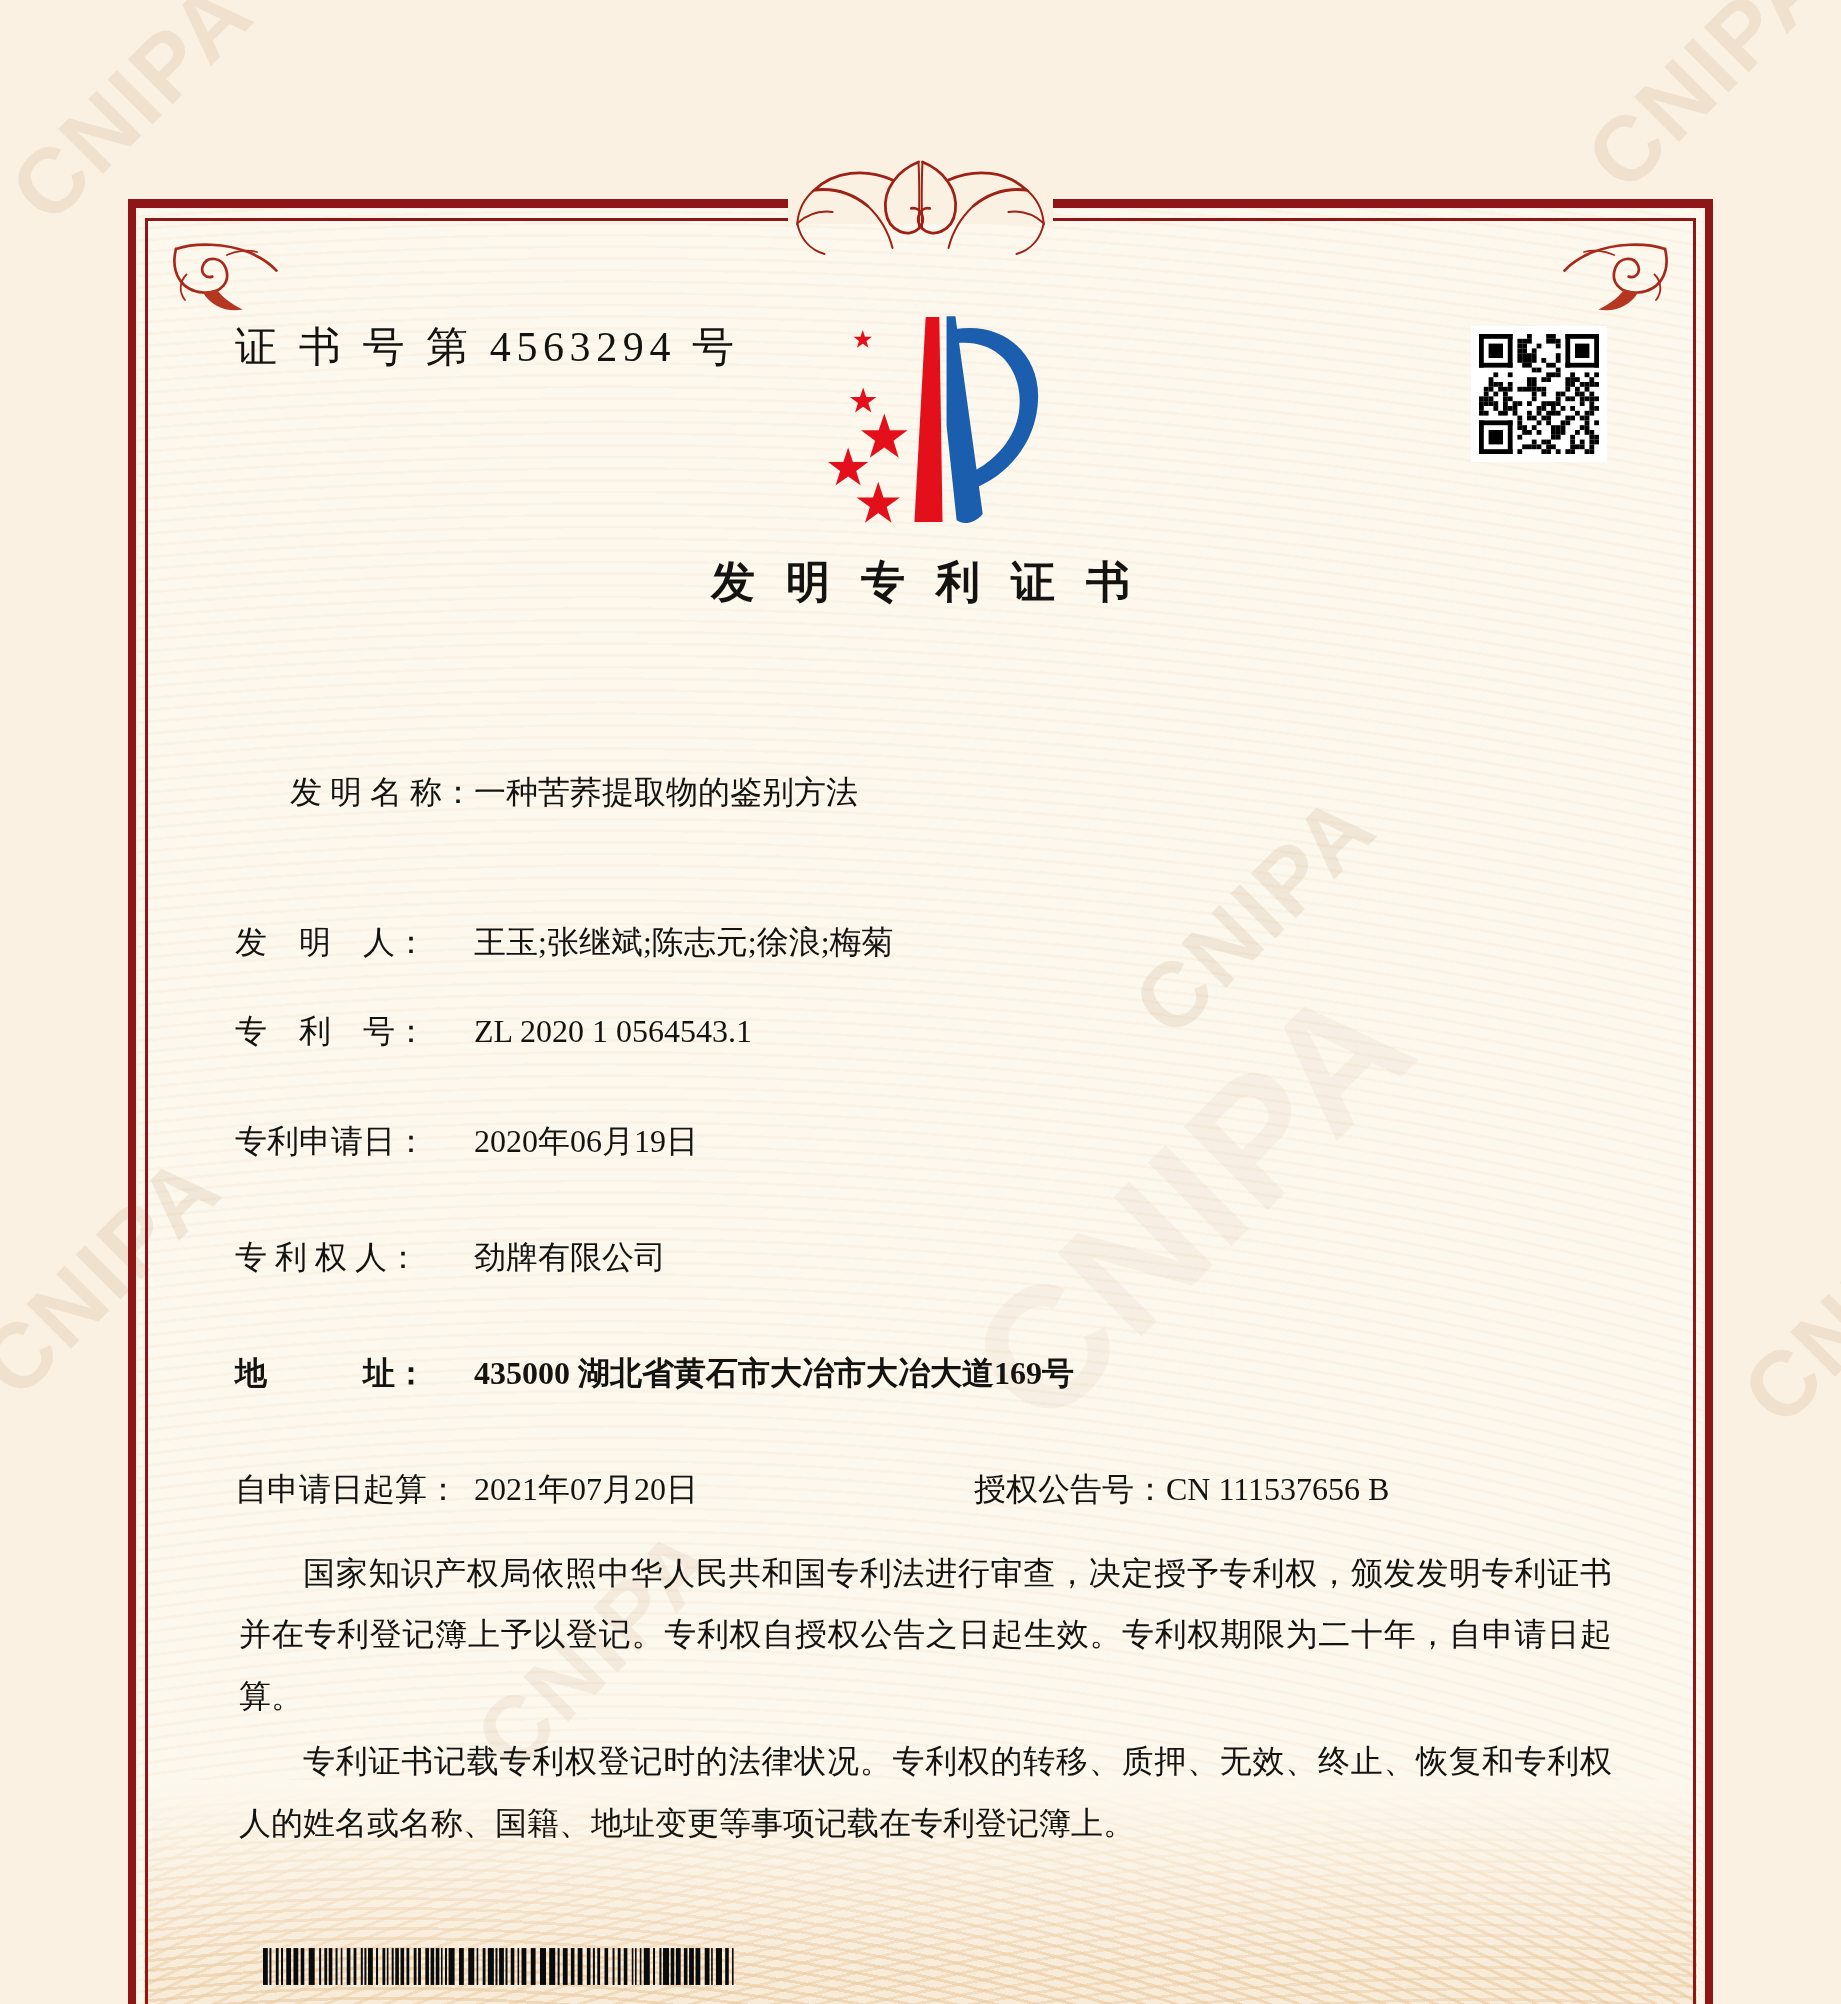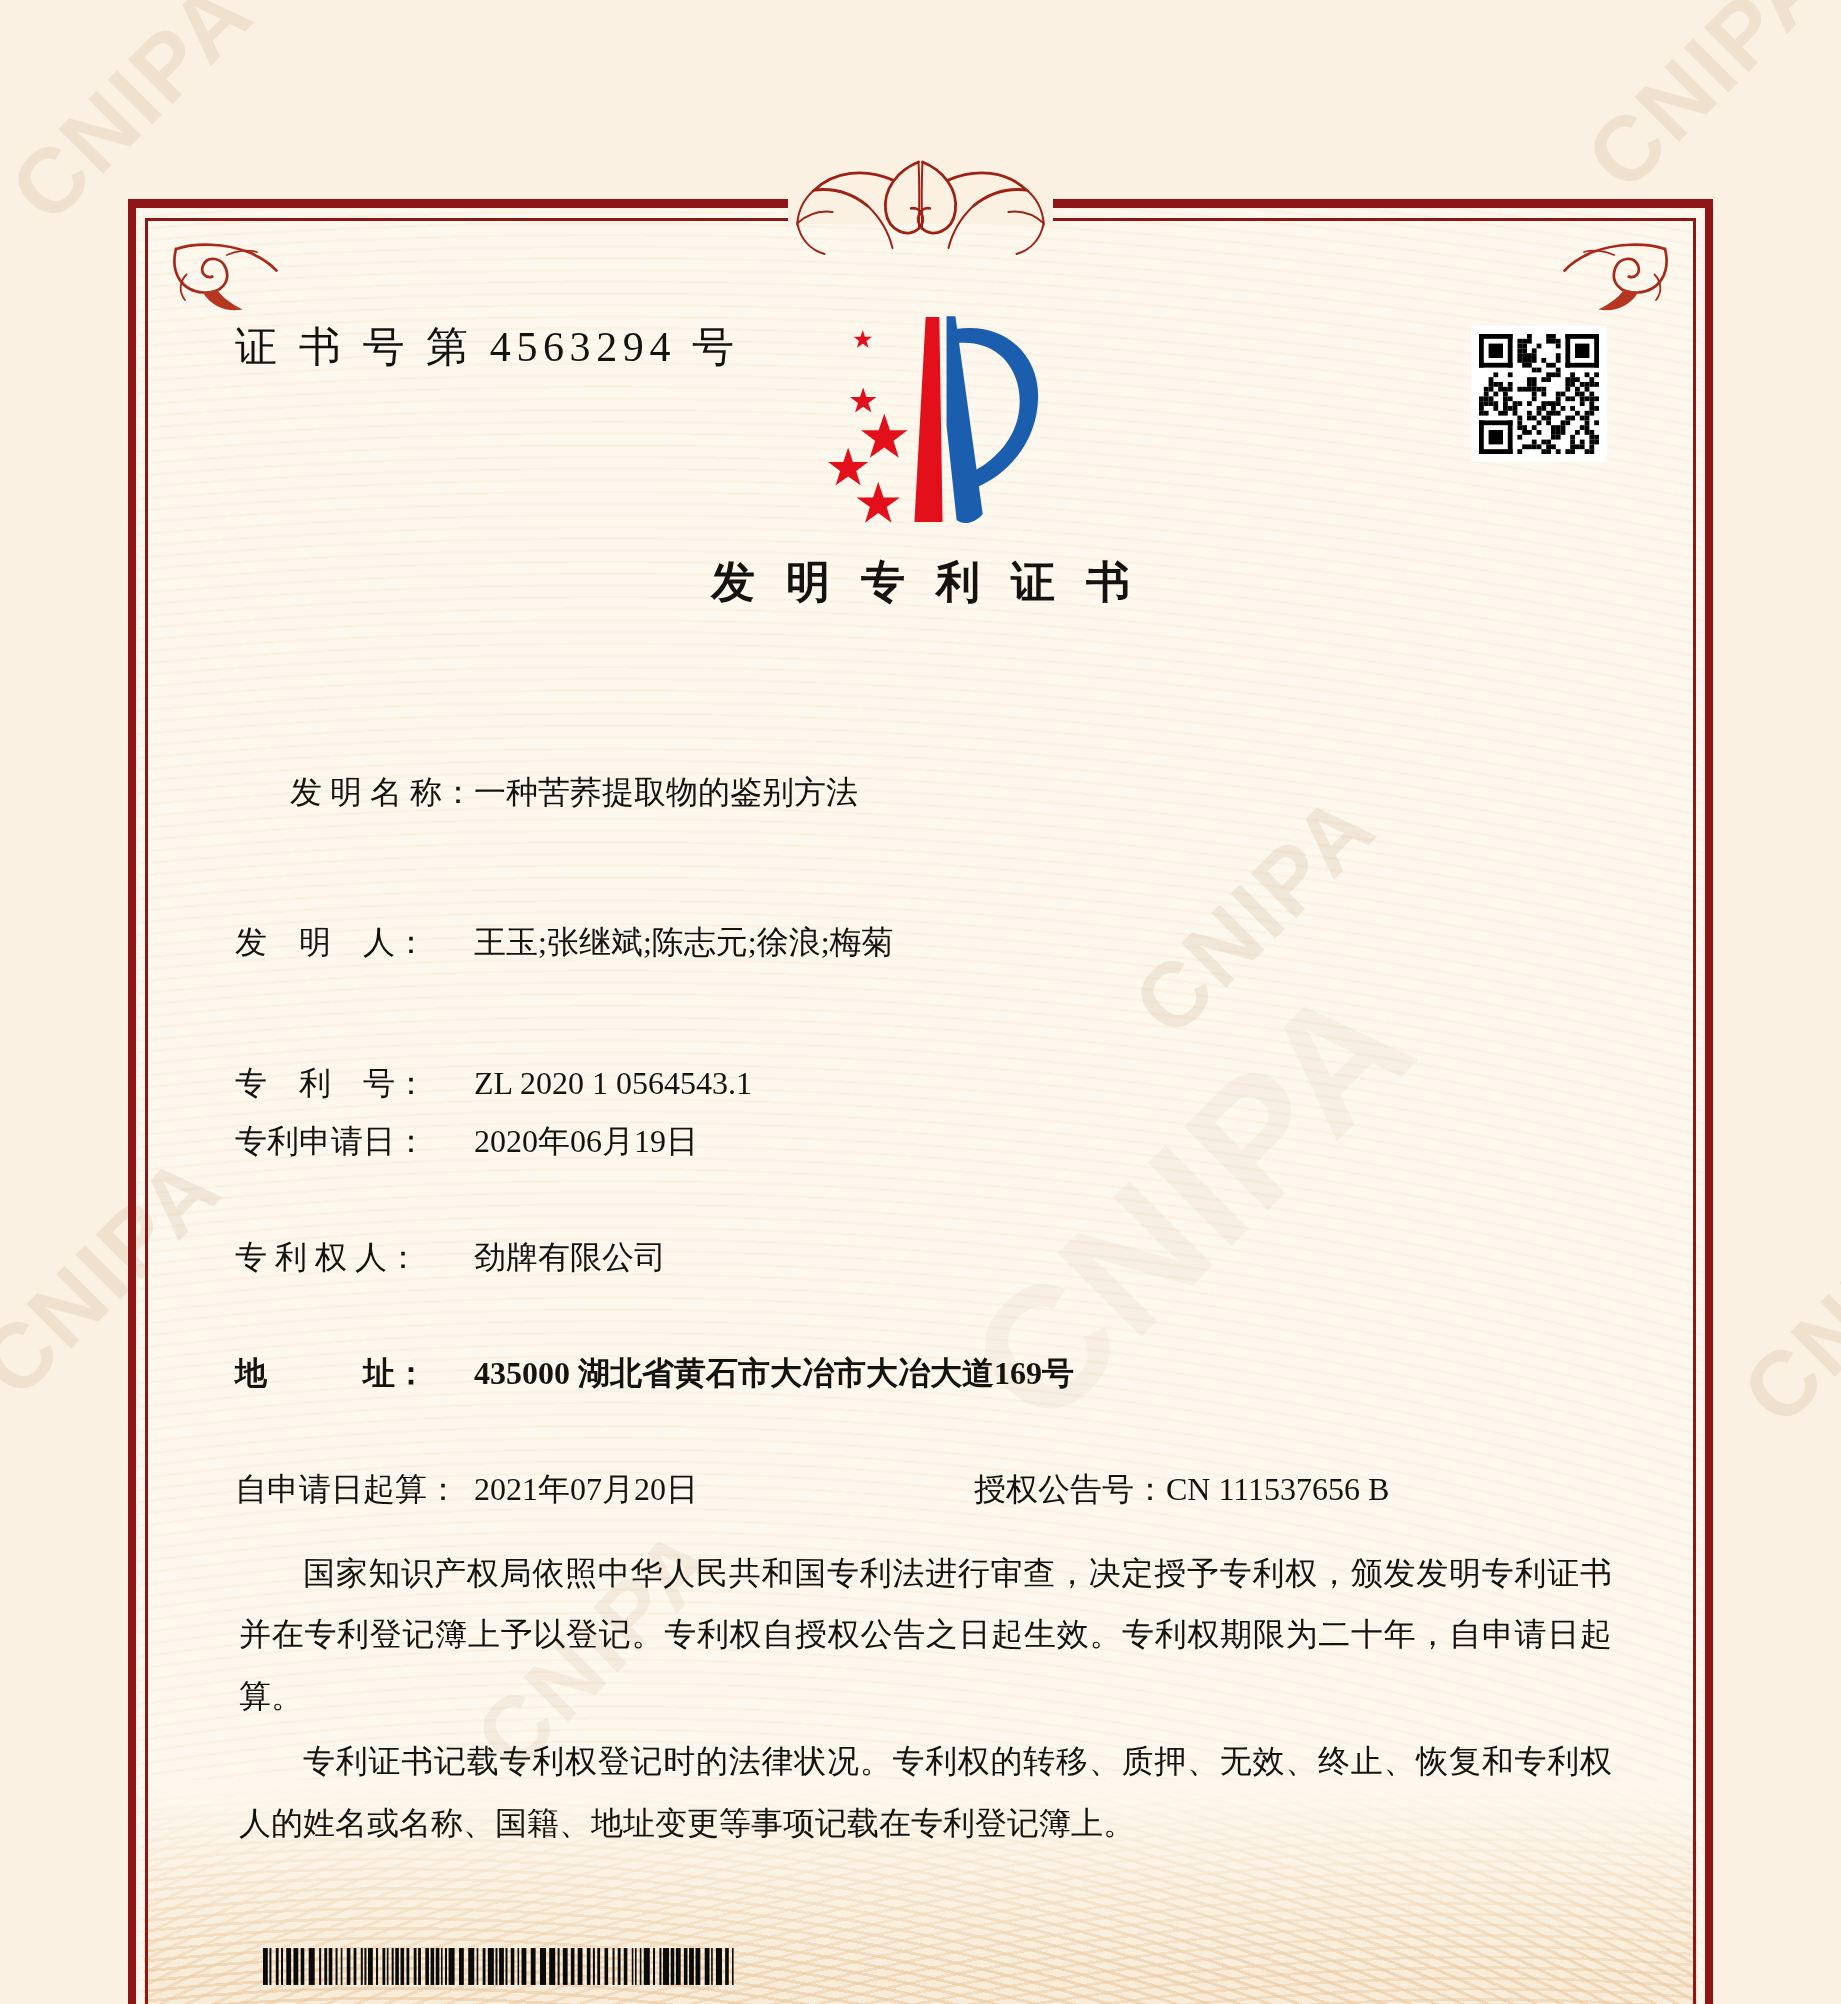--- a/index.html
+++ b/index.html
@@ -332,21 +332,21 @@
       <rect x="20" y="308" width="84" height="12" fill="#000"></rect>
       <rect x="20" y="236" width="12" height="84" fill="#000"></rect>
       <rect x="92" y="236" width="12" height="84" fill="#000"></rect>
       <rect x="44" y="260" width="36" height="36" fill="#000"></rect>
     </svg></div>
 
 <div class="abs title">发明专利证书</div>
 
 <div class="abs field" style="top:771px;text-align:right;"><span class="lab">发 明 名 称：</span><span>一种苦荞提取物的鉴别方法</span></div>
 <div class="abs field" style="top:921px;"><span class="lab">发　明　人：</span><span>王玉;张继斌;陈志元;徐浪;梅菊</span></div>
-<div class="abs field" style="top:1062px;"><span class="lab">专　利　号：</span><span>ZL 2020 1 0564543.1</span></div>
+<div class="abs field" style="top:1010px;"><span class="lab">专　利　号：</span><span>ZL 2020 1 0564543.1</span></div>
 <div class="abs field" style="top:1120px;"><span class="lab">专利申请日：</span><span>2020年06月19日</span></div>
 <div class="abs field" style="top:1236px;"><span class="lab">专 利 权 人：</span><span>劲牌有限公司</span></div>
 <div class="abs field" style="top:1352px;font-weight:bold;"><span class="lab">地　　　址：</span><span>435000 湖北省黄石市大冶市大冶大道169号</span></div>
 <div class="abs field" style="top:1468px;"><span class="lab">自申请日起算：</span><span>2021年07月20日</span></div>
 <div class="abs field" style="top:1468px;left:974px;"><span>授权公告号：</span><span>CN 111537656 B</span></div>
 
 <div class="abs p-block" style="top:1539px;">
   <p>国家知识产权局依照中华人民共和国专利法进行审查，决定授予专利权，颁发发明专利证书并在专利登记簿上予以登记。专利权自授权公告之日起生效。专利权期限为二十年，自申请日起算。</p>
   <p>专利证书记载专利权登记时的法律状况。专利权的转移、质押、无效、终止、恢复和专利权人的姓名或名称、国籍、地址变更等事项记载在专利登记簿上。</p>
 </div>

